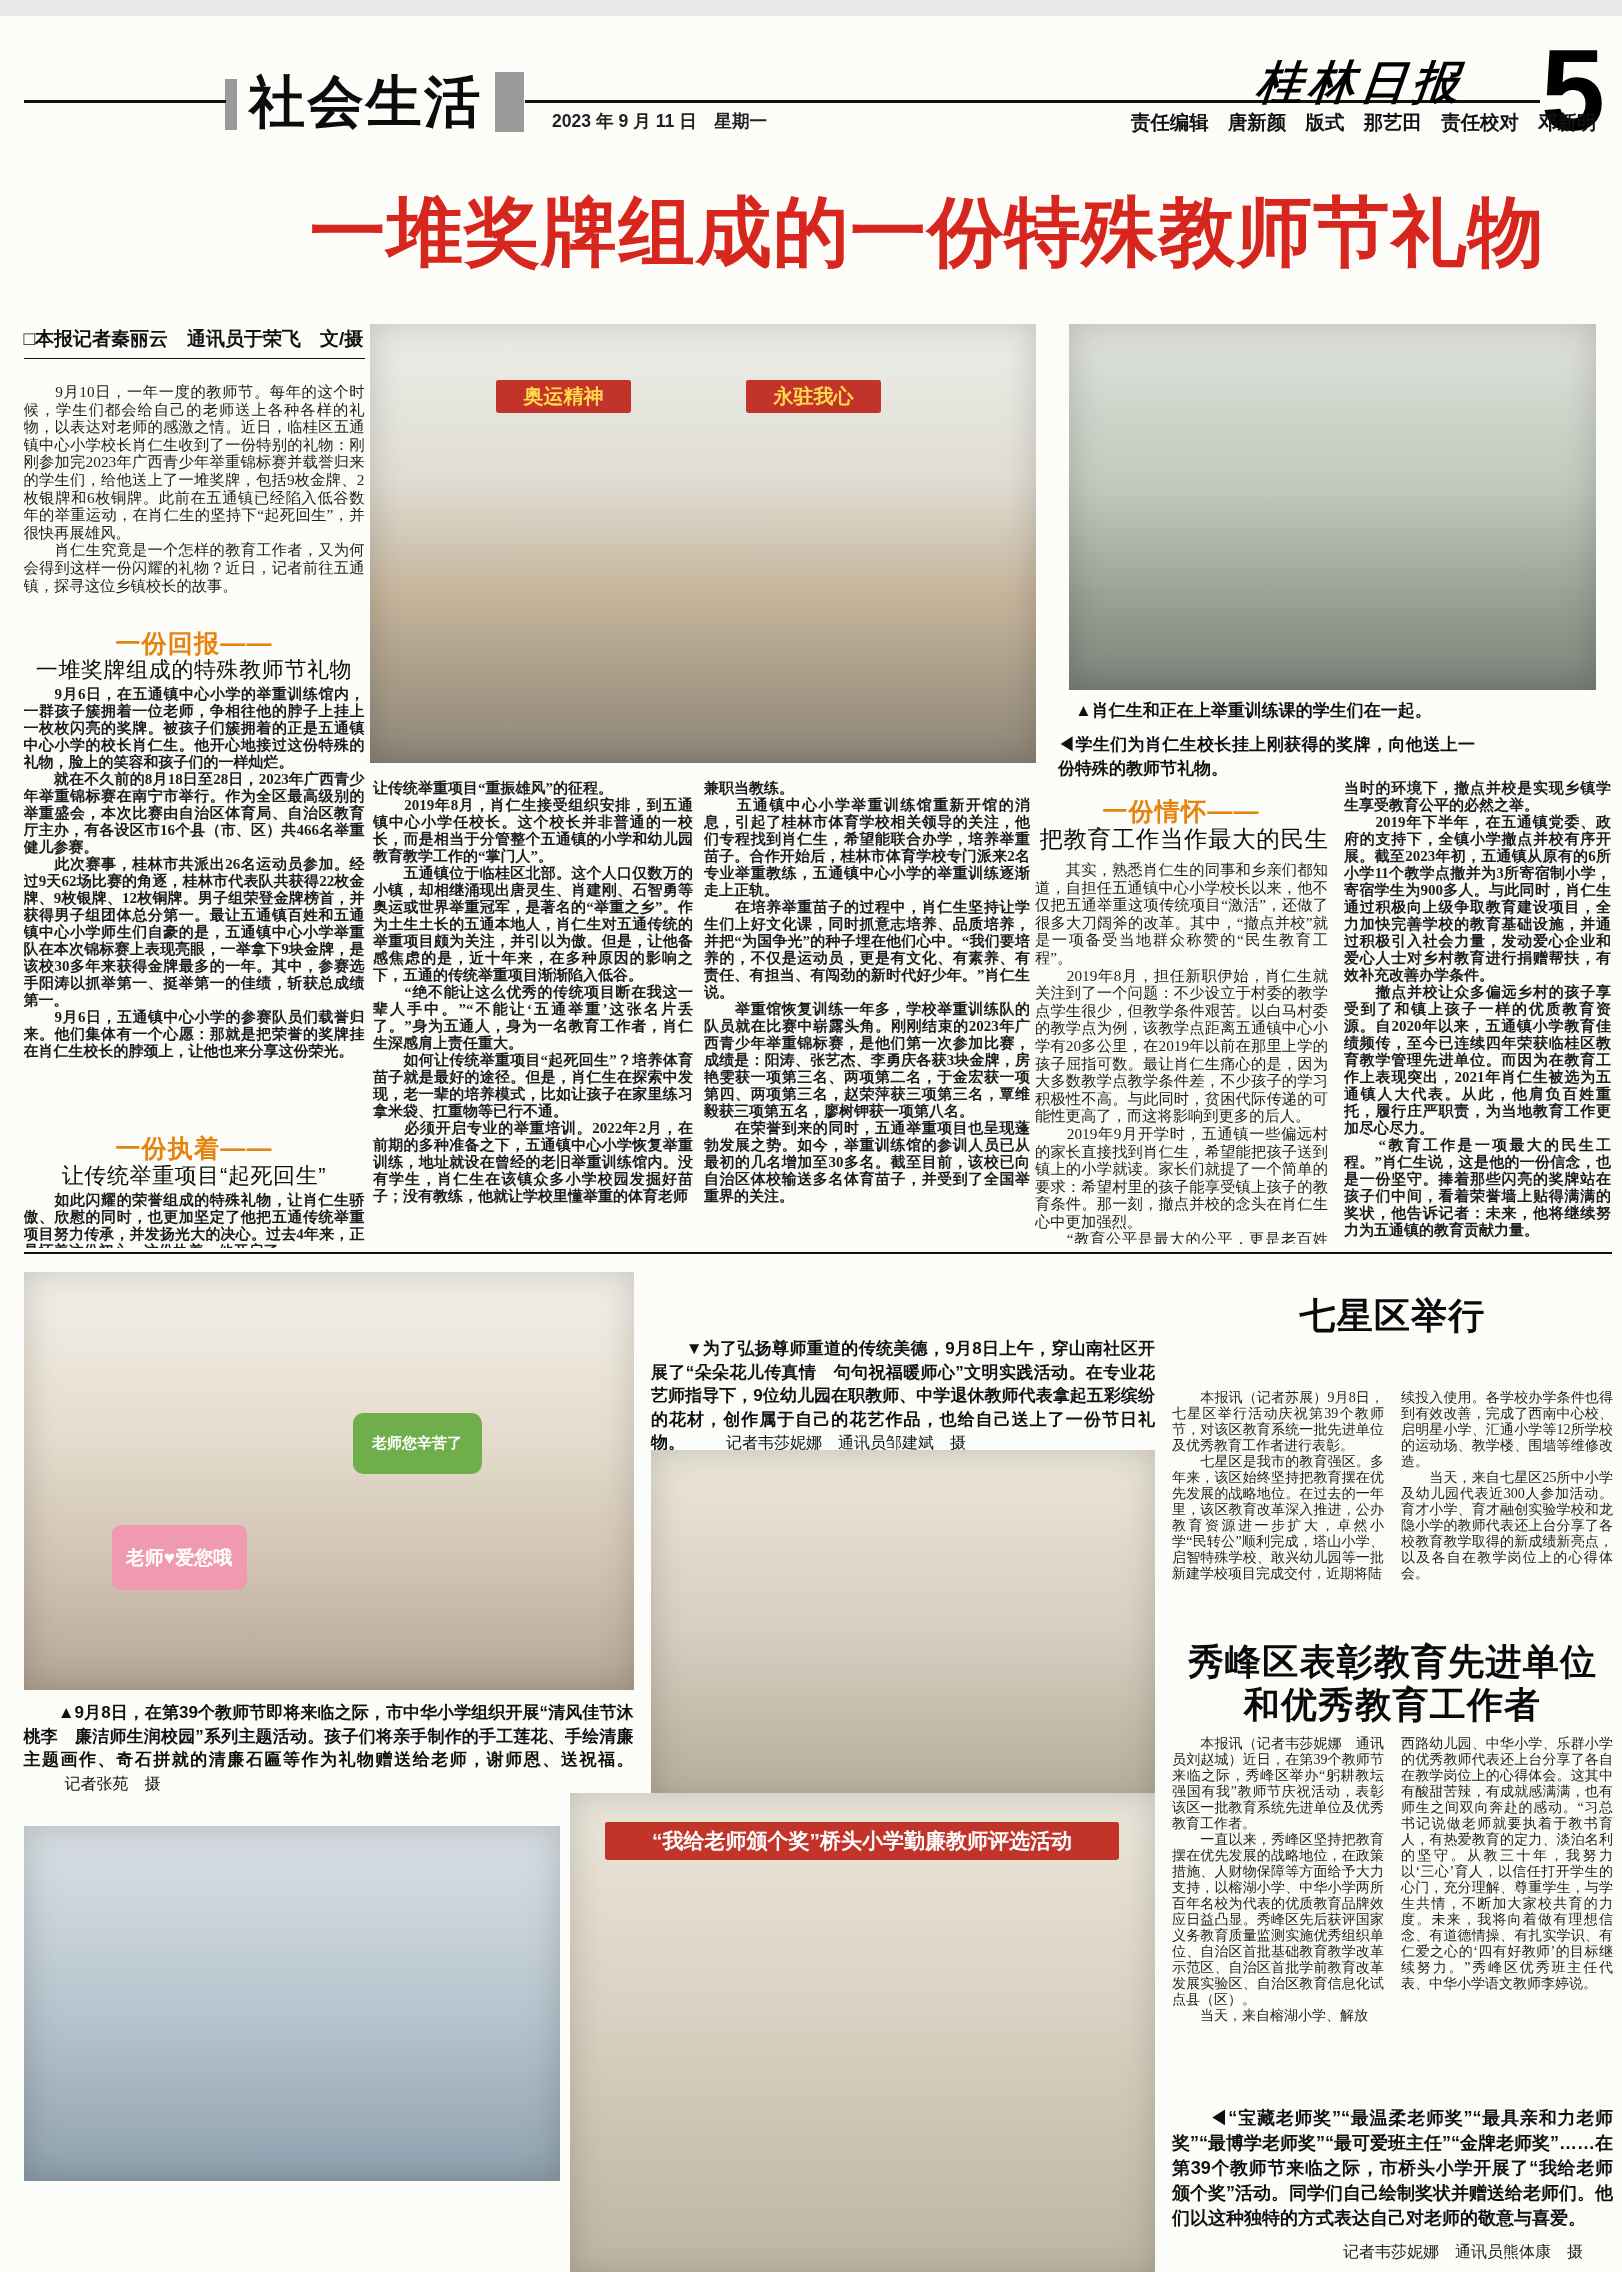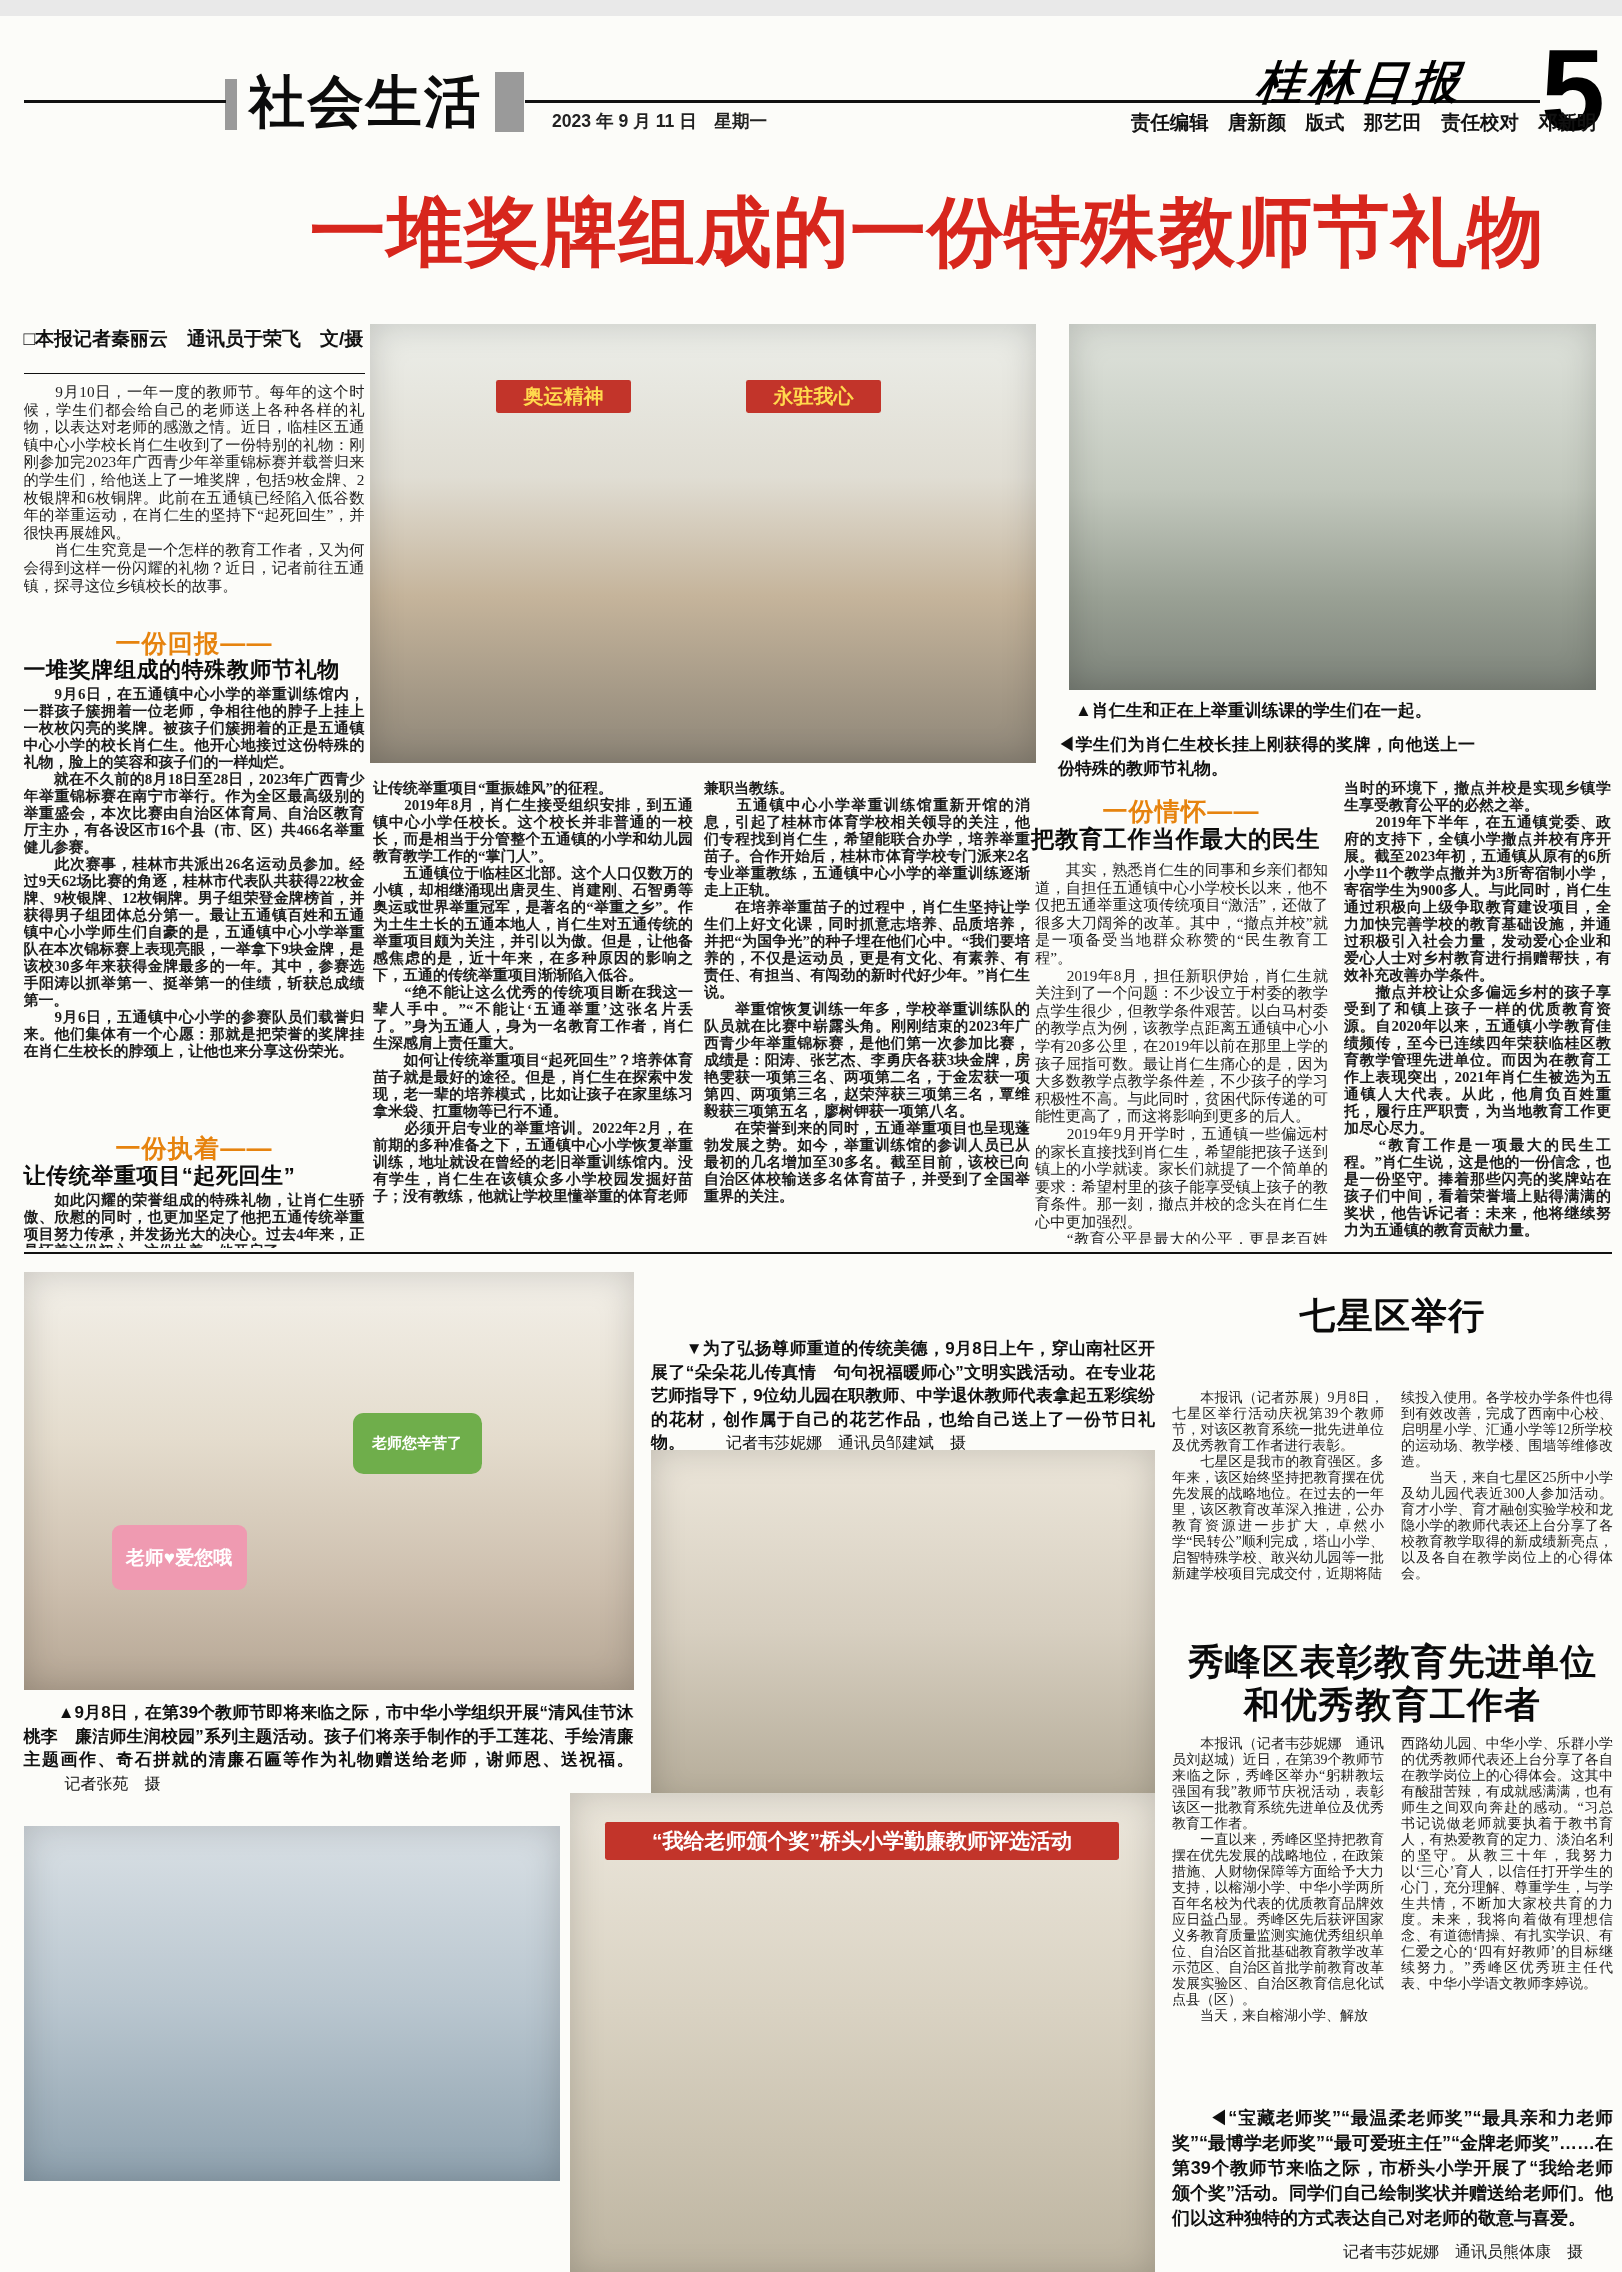--- a/index.html
+++ b/index.html
@@ -13,30 +13,30 @@
   .gray-block{position:absolute;background:#9a9a9a;}
   .date-line{font-family:"Liberation Sans",sans-serif;font-weight:bold;font-size:17.6px;color:#222;}
   .paper-name{font-family:"Liberation Serif",serif;font-weight:900;font-style:italic;
         font-size:46px;letter-spacing:5.9px;color:#000;transform:skewX(-6deg);}
   .page-num{font-family:"Liberation Sans",sans-serif;font-weight:900;font-size:115px;line-height:1;color:#000;}
   .staff{font-family:"Liberation Sans",sans-serif;font-weight:bold;font-size:19.4px;color:#111;}
   
   .main-headline{font-family:"Liberation Serif",serif;font-weight:900;font-size:76px;
         letter-spacing:1.2px;color:#d7261d;text-align:center;line-height:1.15;}
   .byline{font-family:"Liberation Sans",sans-serif;font-weight:bold;font-size:19px;color:#111;
-        border-bottom:1.8px solid #111;padding-bottom:21px;}
+        border-bottom:1.8px solid #111;padding-bottom:6px;}
   
   .body-txt{white-space:pre-line;text-align:justify;color:#1c1c1c;overflow:hidden;}
   .t26{font-size:15.3px;line-height:17.6px;}
   .t25{font-size:15px;line-height:17px;font-weight:bold;}
   .t24{font-size:14px;line-height:16px;}
   .kicker{font-family:"Liberation Sans",sans-serif;font-weight:900;font-size:25px;
         color:#e6830e;text-align:center;letter-spacing:1.2px;}
-  .subhead{font-family:"Liberation Sans",sans-serif;font-weight:700;color:#0d0d0d;
-        letter-spacing:0.6px;}
+  .subhead{font-family:"Liberation Sans",sans-serif;font-weight:400;color:#0d0d0d;
+        text-align:center;letter-spacing:0.6px;}
   .news-headline{font-family:"Liberation Serif",serif;font-weight:900;font-size:36px;
         color:#0a0a0a;text-align:center;line-height:1.15;letter-spacing:1.2px;}
   
   .cap{font-family:"Liberation Sans",sans-serif;font-weight:bold;font-size:17px;line-height:23.5px;
         text-align:justify;color:#101010;}
   .cap-credit{font-family:"Liberation Serif",serif;font-weight:normal;font-size:16px;
         margin-left:41px;white-space:nowrap;}
   .credit-line{font-family:"Liberation Serif",serif;font-size:16px;text-align:right;color:#222;}
   
   .photo{position:absolute;overflow:hidden;box-shadow:inset 0 0 35px rgba(0,0,0,.18);}

